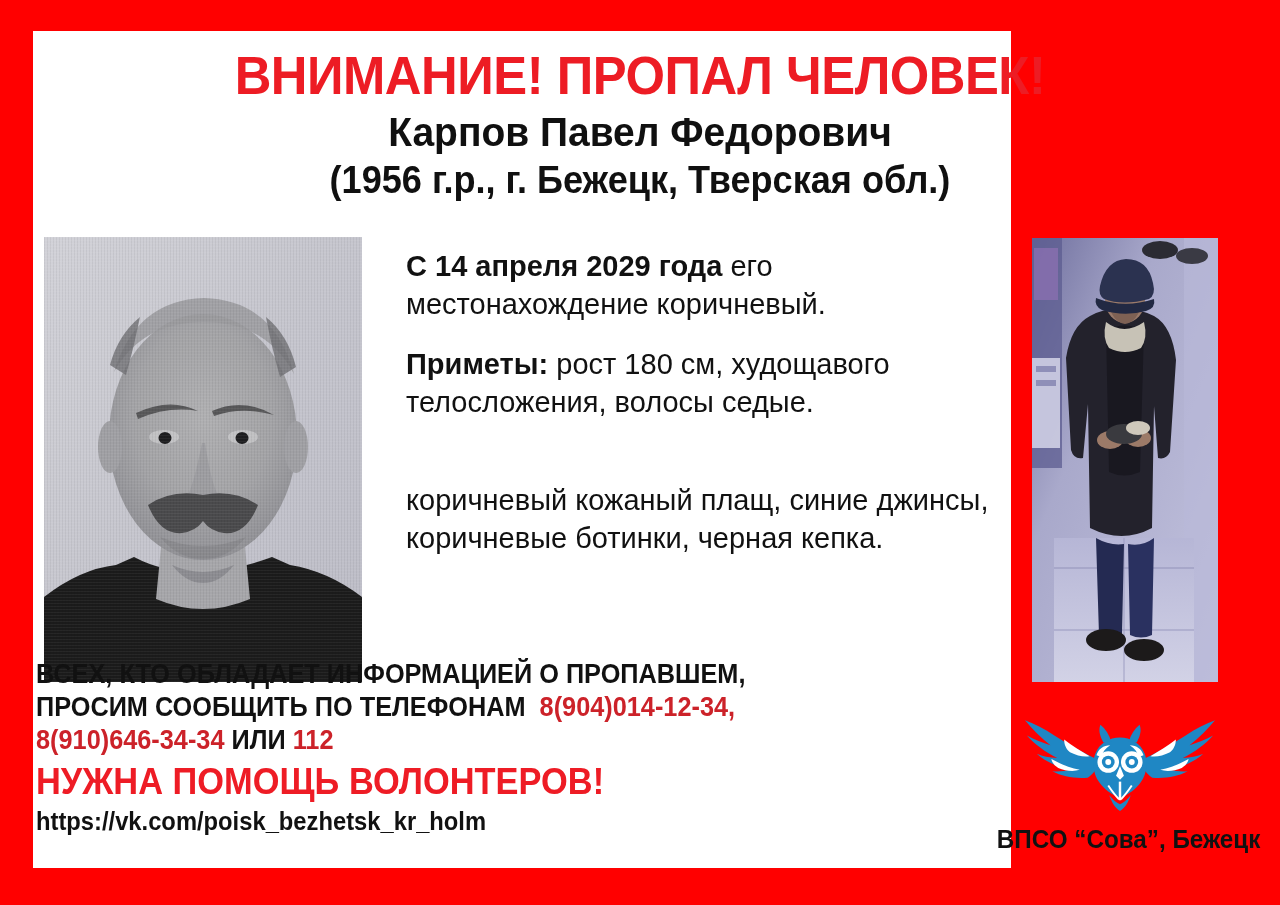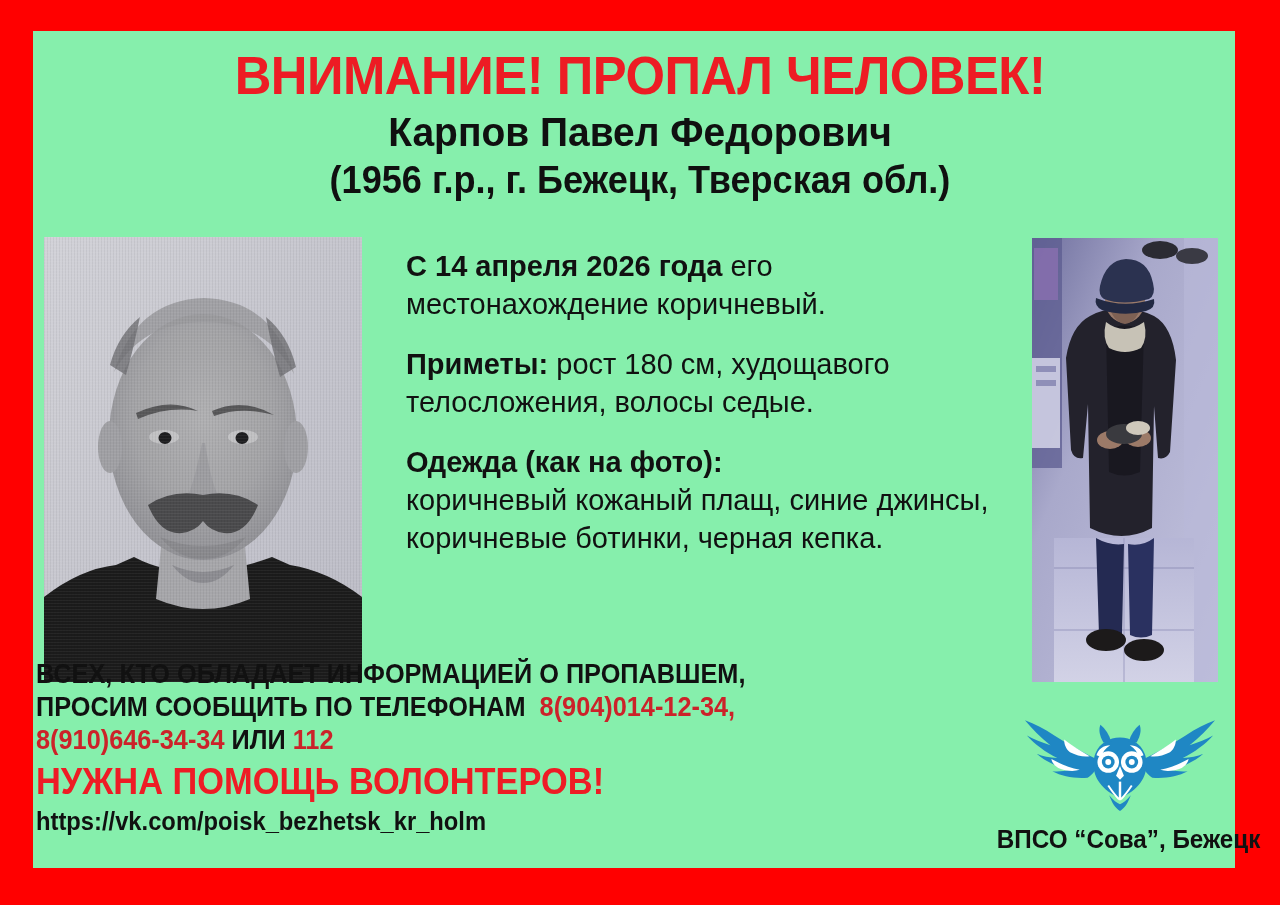--- a/index.html
+++ b/index.html
@@ -19,23 +19,23 @@
     position: relative;
     width: 1280px;
     height: 905px;
     background: #ff0000;
     box-sizing: border-box;
   }
   #sheet {
     position: absolute;
     left: 33px;
     top: 31px;
-    width: 1202px;
+    width: 978px;
     height: 837px;
-    background: #86efac;
+    background: #ffffff;
     box-sizing: border-box;
   }
 
   
   #header {
     position: absolute;
     left: 0;
     top: 0;
     width: 1214px;
     text-align: center;
@@ -274,23 +274,23 @@
 
         <path d="M64 300 q14 8 28 6 l-2 90 q-12 5 -23 1 z" fill="#242a52"></path>
         <path d="M96 306 q14 3 26 -6 l-2 97 q-11 5 -22 0 z" fill="#2a3160"></path>
 
         <ellipse cx="74" cy="402" rx="20" ry="11" fill="#1c1a1a"></ellipse>
         <ellipse cx="112" cy="412" rx="20" ry="11" fill="#1c1a1a"></ellipse>
       </svg>
     </div>
 
     <div id="description">
-      <p><span class="lbl">С 14 апреля 2026 года</span><span> его местонахождение коричневый.</span></p>
+      <p><span class="lbl">С 14 апреля 2029 года</span><span> его местонахождение коричневый.</span></p>
       <p><span class="lbl">Приметы:</span><span> рост 180 см, худощавого телосложения, волосы седые.</span></p>
-      <p><span class="lbl">Одежда (как на фото):</span><br><span>коричневый кожаный плащ, синие джинсы, коричневые ботинки, черная кепка.</span></p>
+      <p><br><span>коричневый кожаный плащ, синие джинсы, коричневые ботинки, черная кепка.</span></p>
     </div>
 
     <div id="appeal">
       <div class="appeal-line">ВСЕХ, КТО ОБЛАДАЕТ ИНФОРМАЦИЕЙ О ПРОПАВШЕМ,</div>
       <div class="appeal-line"><span>ПРОСИМ СООБЩИТЬ ПО ТЕЛЕФОНАМ</span>&nbsp; <span class="phone">8(904)014-12-34,</span></div>
       <div class="appeal-line"><span class="phone">8(910)646-34-34</span> <span>ИЛИ</span> <span class="phone">112</span></div>
       <div id="volunteers">НУЖНА ПОМОЩЬ ВОЛОНТЕРОВ!</div>
       <div id="vk-link">https://vk.com/poisk_bezhetsk_kr_holm</div>
     </div>
 

